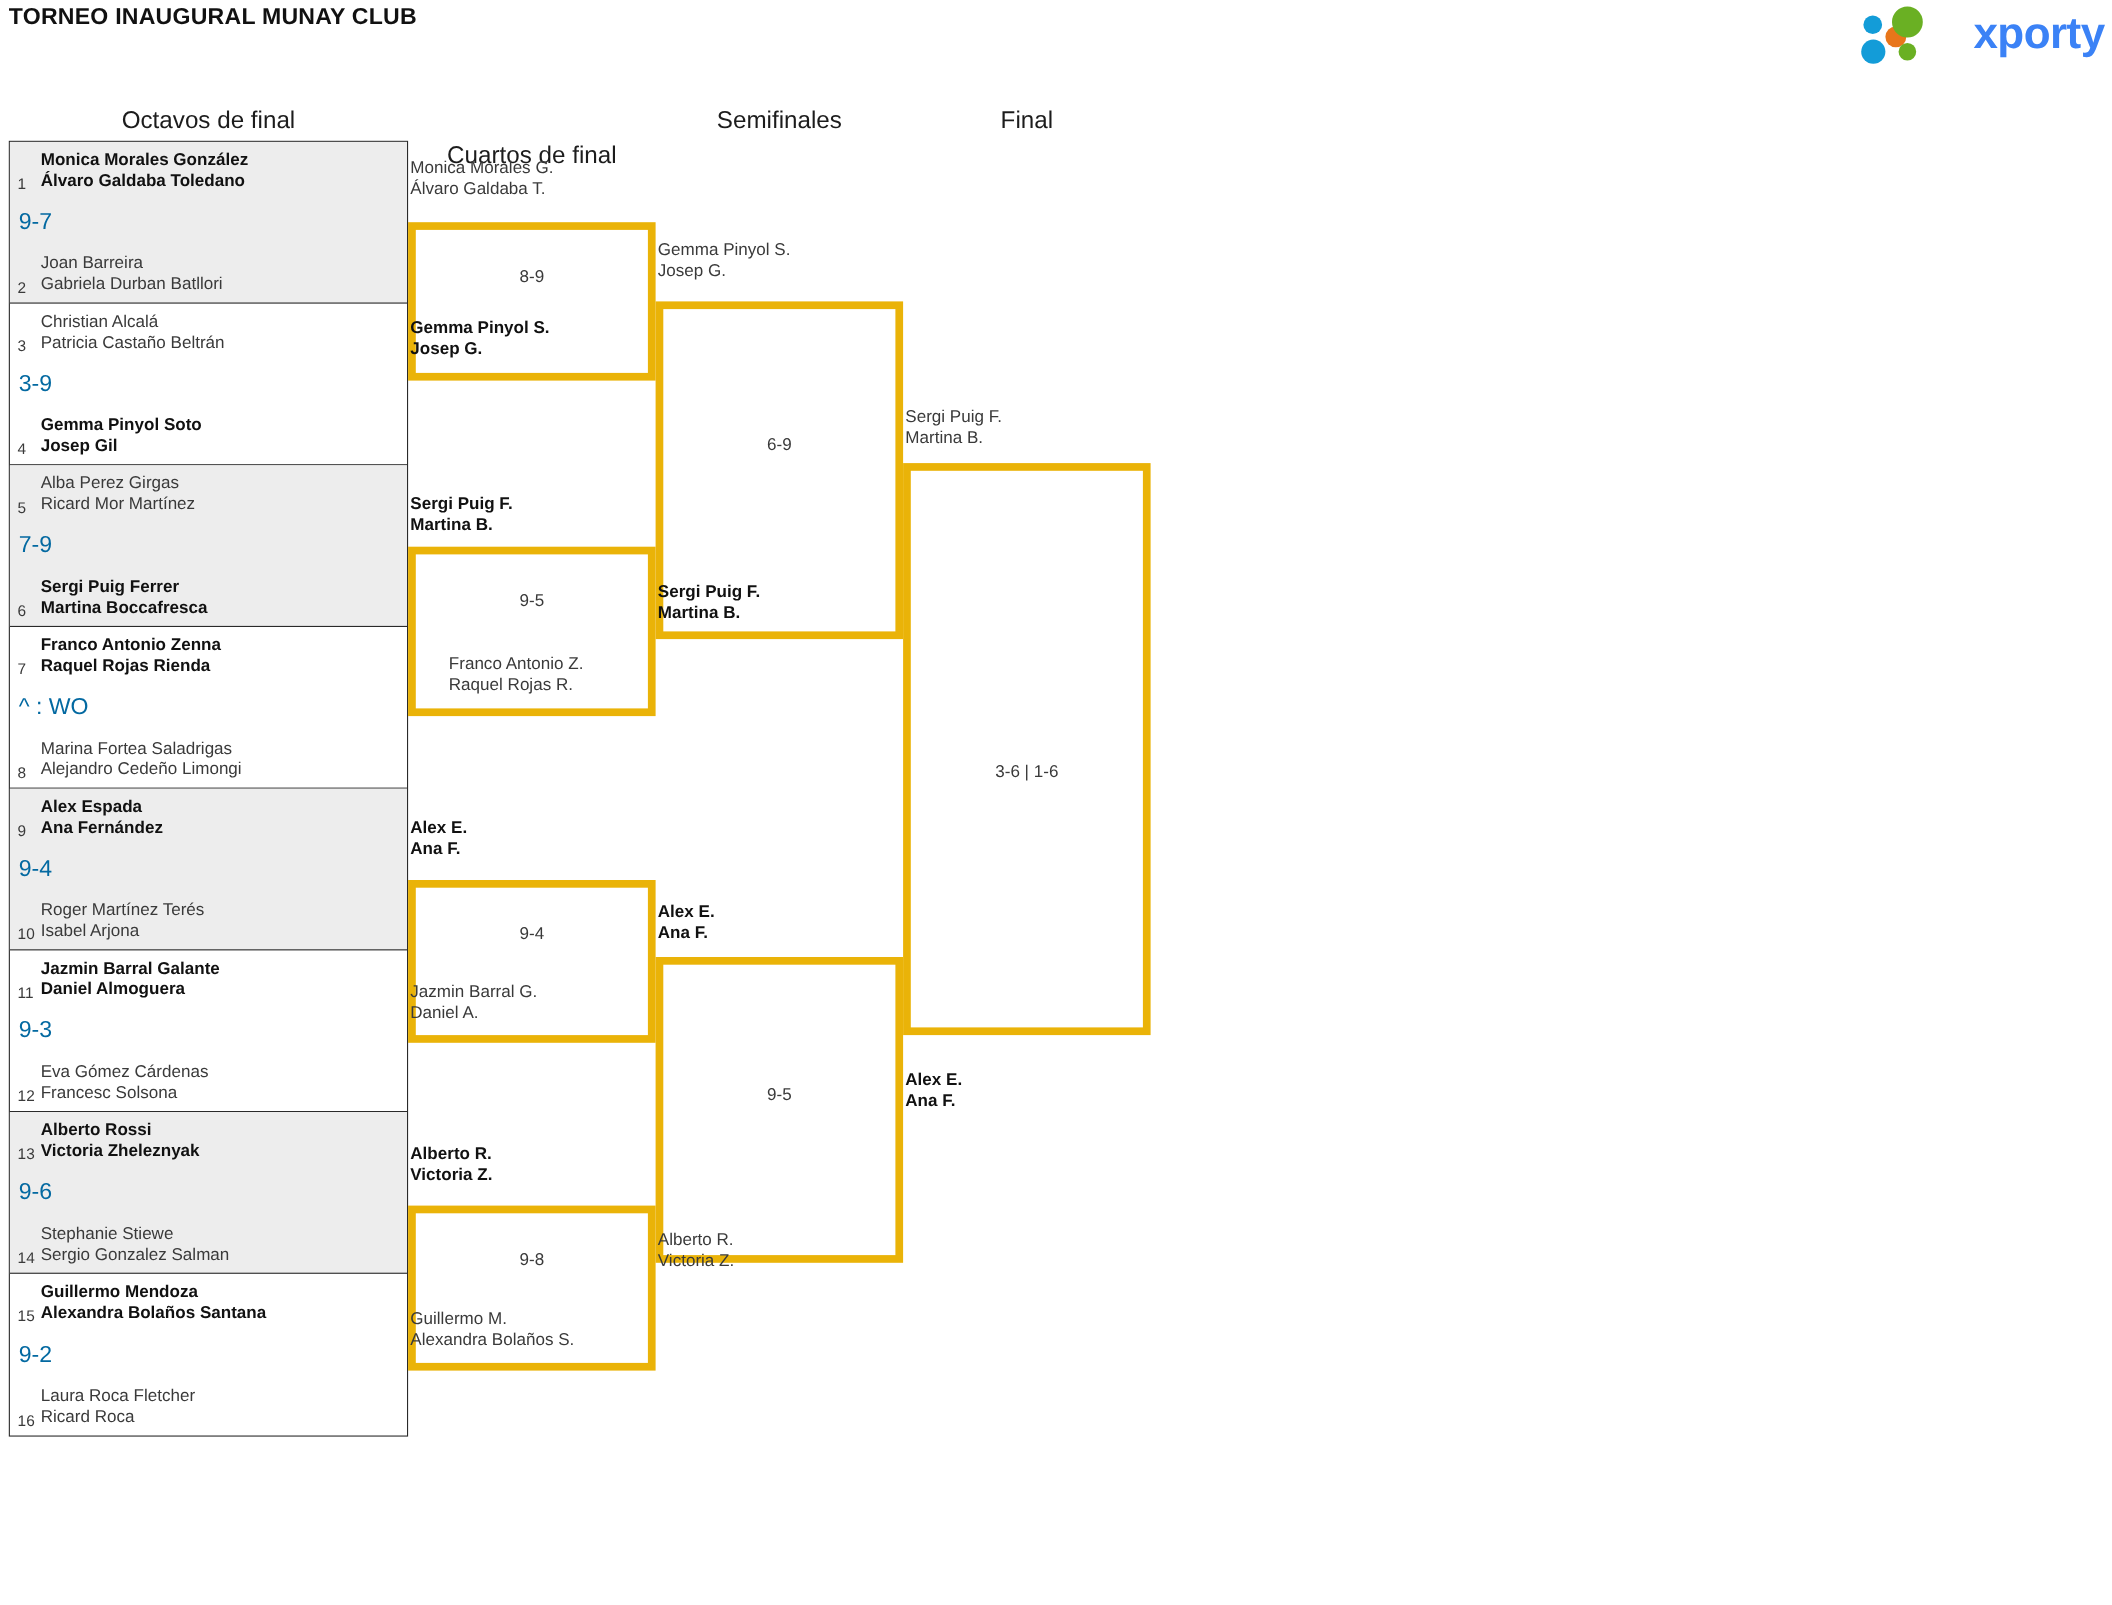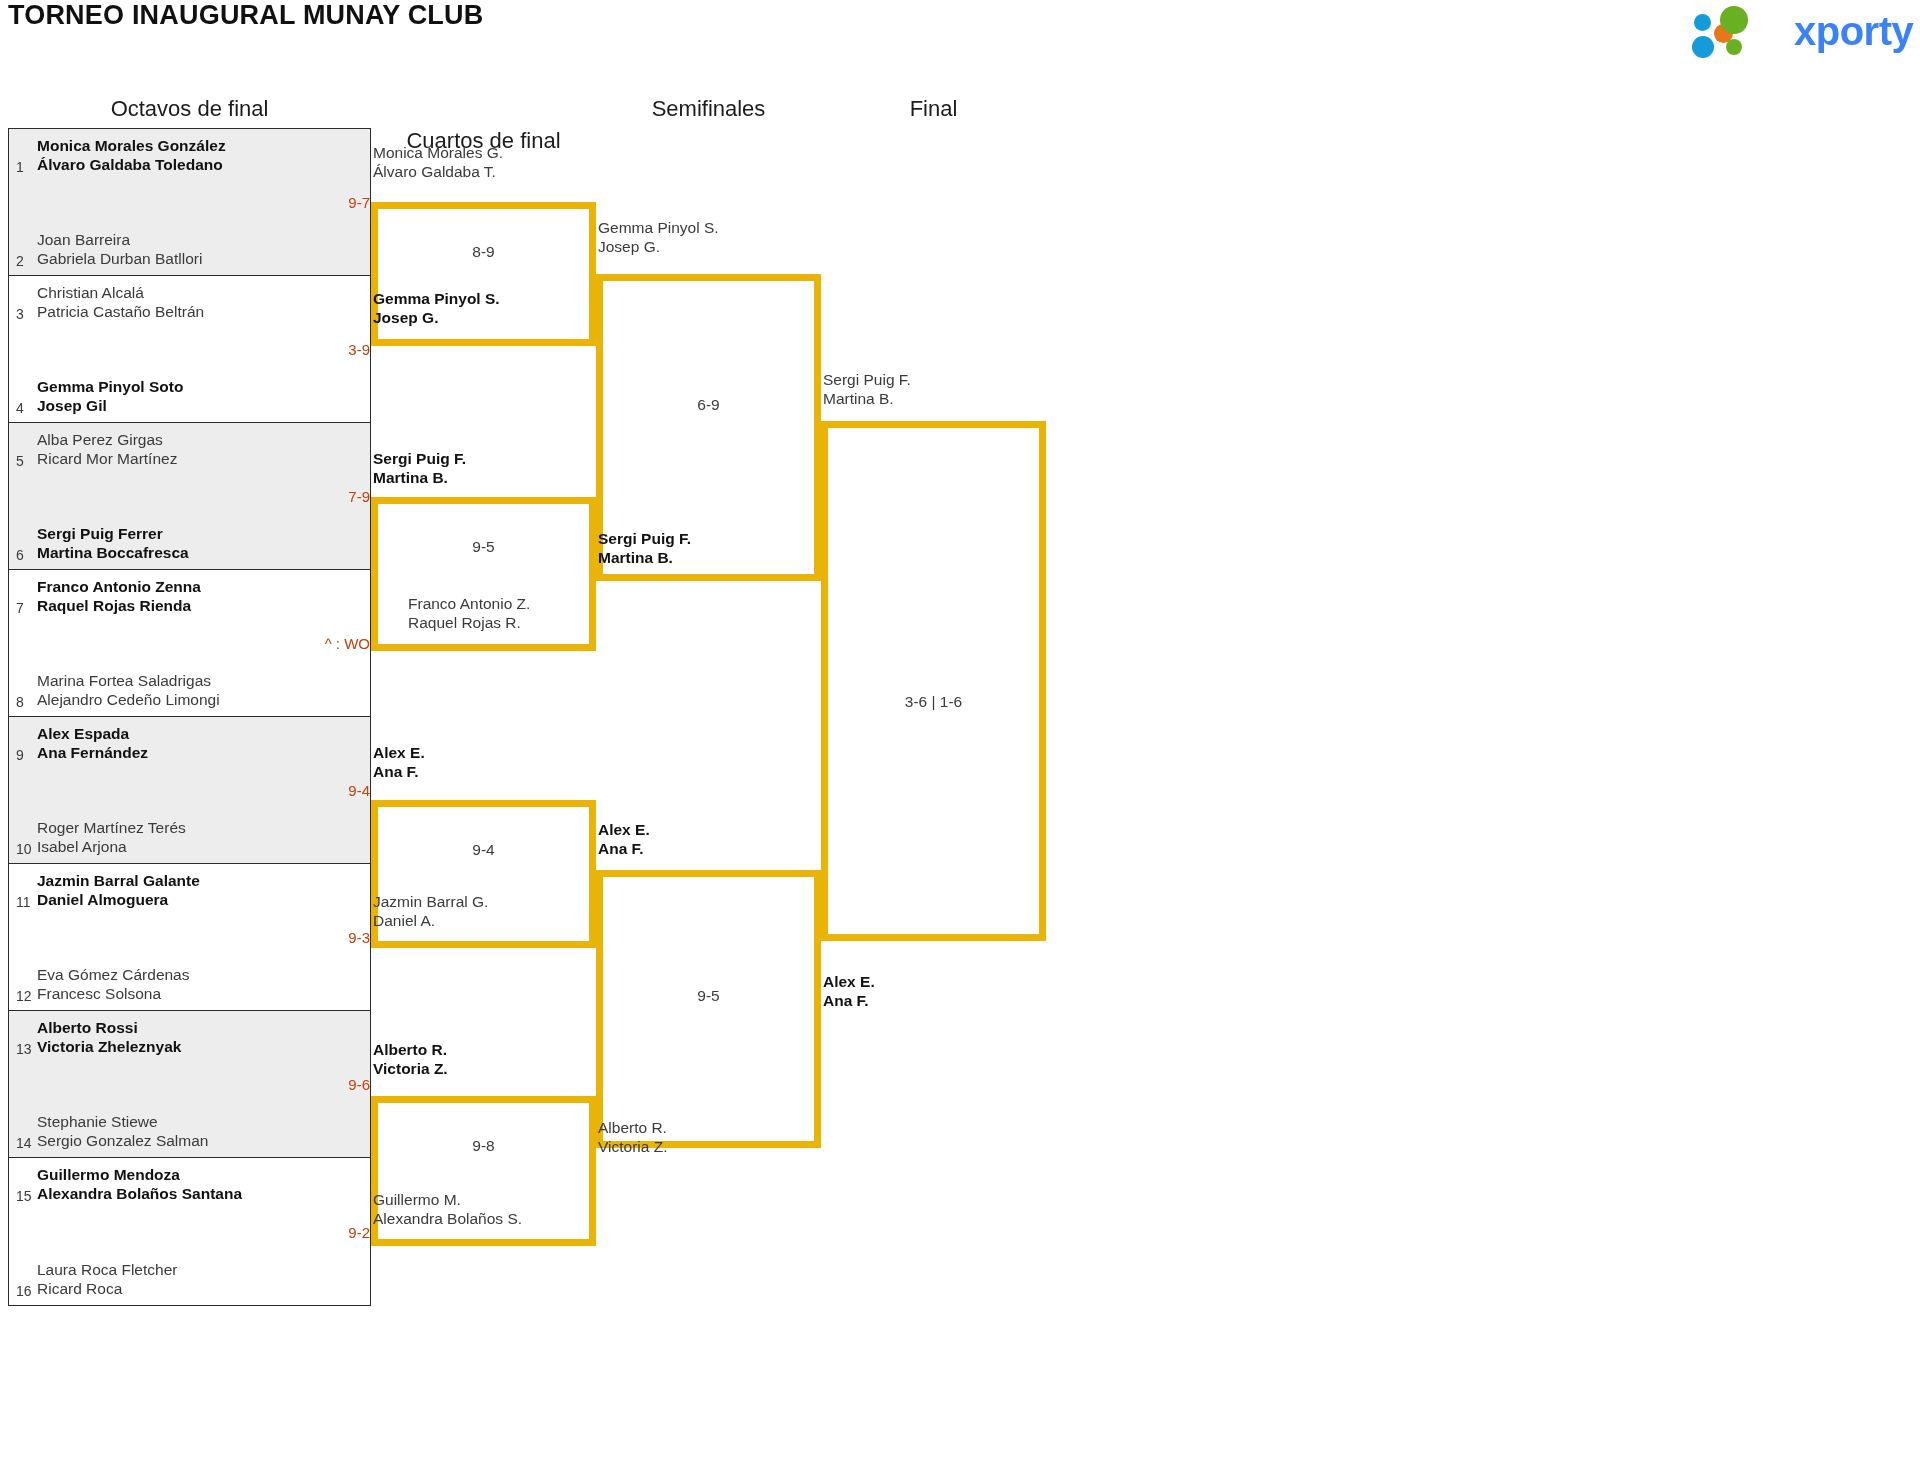--- a/index.html
+++ b/index.html
@@ -18,21 +18,21 @@
   }
 
   
   #tournament-header {
     position: absolute;
     left: 8px;
     top: 0px;
     width: 1200px;
   }
   .title-line {
-    font-size: 27px;
+    font-size: 21px;
     font-weight: 700;
     letter-spacing: 0.2px;
     line-height: 31px;
     color: #111111;
     white-space: nowrap;
   }
 
   
   #brand-logo {
     position: absolute;
@@ -114,23 +114,23 @@
   .team-names.winner {
     font-weight: 700;
     color: #111111;
   }
   .r1-score {
     position: absolute;
     left: 0;
     right: 0;
     top: 50%;
     transform: translateY(-50%);
-    text-align: right;
-    font-size: 15px;
-    color: #c2410c;
+    text-align: left;
+    font-size: 21px;
+    color: #0369a1;
     padding-left: 8px;
   }
 
   
   .bx {
     position: absolute;
     box-sizing: border-box;
     border: 7px solid #eab308;
   }
   .bx-score {

